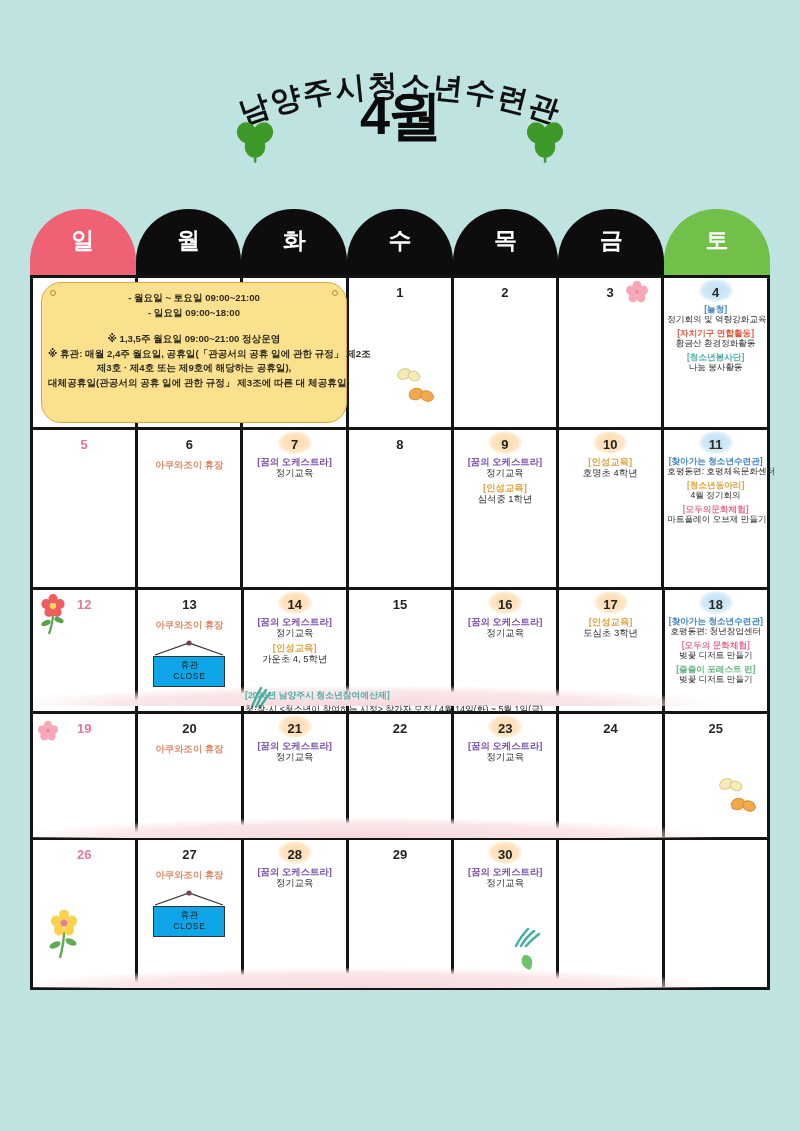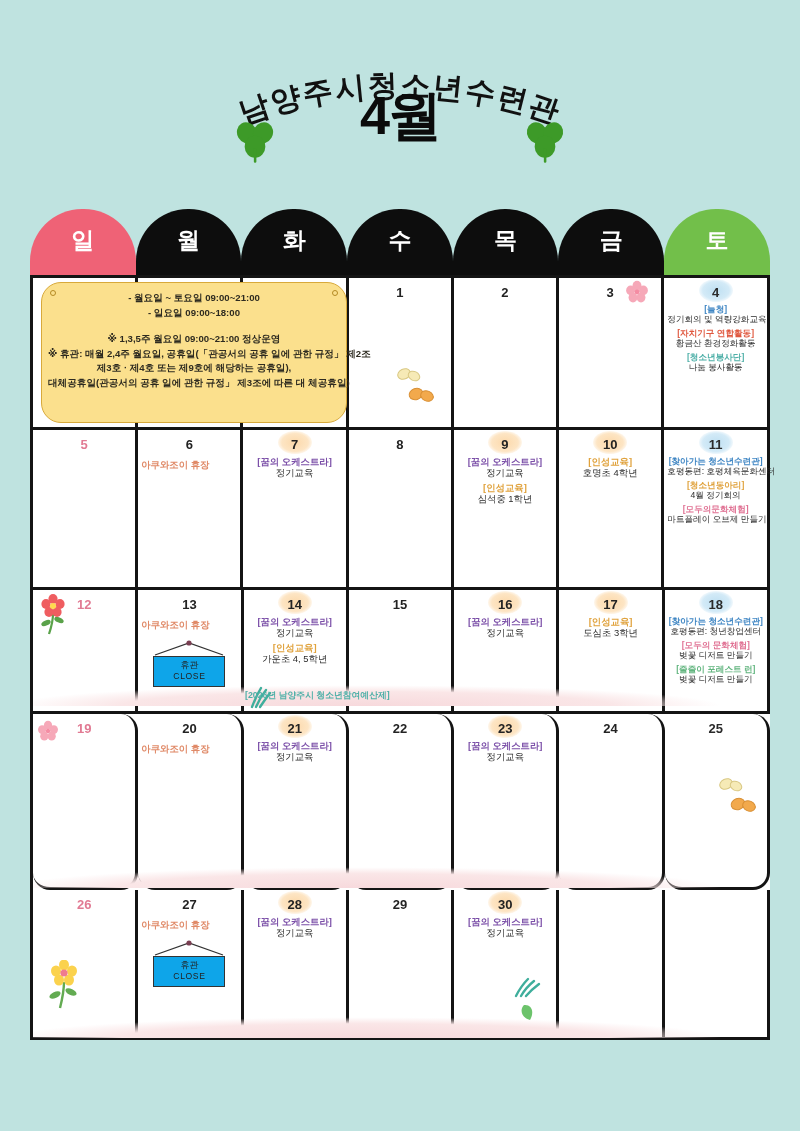--- a/index.html
+++ b/index.html
@@ -98,21 +98,21 @@
     border-right: 3px solid #141414;
     border-bottom: 3px solid #141414;
     box-sizing: border-box;
     padding: 6px 3px 3px 3px;
     position: relative;
     overflow: visible;
   }
   .week.w1 .cell { height: 152px; }
   .week.w2 .cell { height: 160px; }
   .week.w3 .cell { height: 124px; }
-  .week.w4 .cell { height: 176px; border-radius: 17px; }
+  .week.w4 .cell { height: 126px; }
   .week.w5 .cell { height: 150px; }
 
   .daynum {
     text-align: center;
     font-size: 13px;
     color: #232323;
     font-weight: bold;
     position: relative;
     z-index: 2;
     height: 17px;
@@ -155,25 +155,26 @@
   .ev.big .ev-tag, .ev.big .ev-desc { font-size: 9.4px; }
   .tag-purple { color: #7b4fa8; }
   .tag-orange { color: #e0a23c; }
   .tag-blue   { color: #3f86c4; }
   .tag-pink   { color: #e07193; }
   .tag-green  { color: #62b57f; }
   .tag-red    { color: #e0583f; }
   .tag-teal   { color: #4fb0a8; }
 
   .closed-note {
-    text-align: left;
+    text-align: center;
     font-size: 9.4px;
     color: #e08a68;
     margin-top: 6px;
     font-weight: bold;
+    font-family: Liberation Serif, serif;
   }
 
   
   .close-sign {
     margin: 8px auto 0 auto;
     width: 72px;
     position: relative;
   }
   .close-sign .roof {
     width: 72px;
@@ -517,20 +518,21 @@
             <span class="ev-desc">벚꽃 디저트 만들기</span>
           </div>
           <div class="ev">
             <span class="ev-tag tag-green">[줄줄이 포레스트 런]</span>
             <span class="ev-desc">벚꽃 디저트 만들기</span>
           </div>
         </div>
         <div class="ground" style="bottom: 8px;"></div>
         <div class="banner">
           <span class="b-tag">[2026년 남양주시 청소년참여예산제]</span>
+          <span class="b-desc">청·참·시 &lt;청소년이 참여하는 시정&gt; 참가자 모집 / 4월 14일(화) ~ 5월 1일(금)</span>
         </div>
       </div>
       <div class="week w4">
         <div class="cell">
           <div class="daynum sun-num">19</div>
           <div class="deco" style="left: 4px; top: 6px; width: 22px; height: 22px;"><svg viewBox="0 0 30 30">
               <g fill="#f6a8b8">
                 <ellipse cx="15" cy="7" rx="5.6" ry="6"></ellipse>
                 <ellipse cx="23" cy="13" rx="5.6" ry="6"></ellipse>
                 <ellipse cx="20" cy="22" rx="5.6" ry="6"></ellipse>

